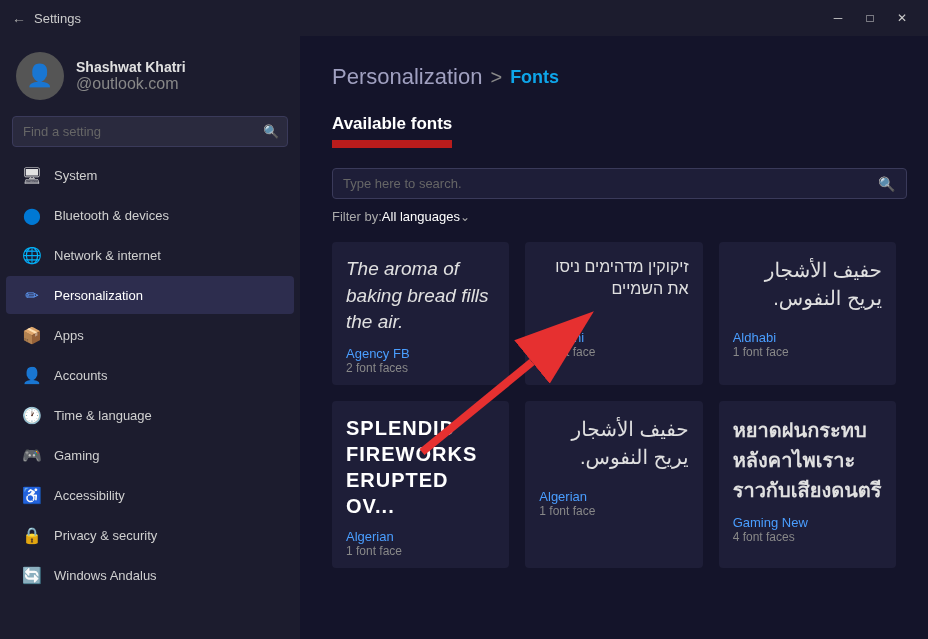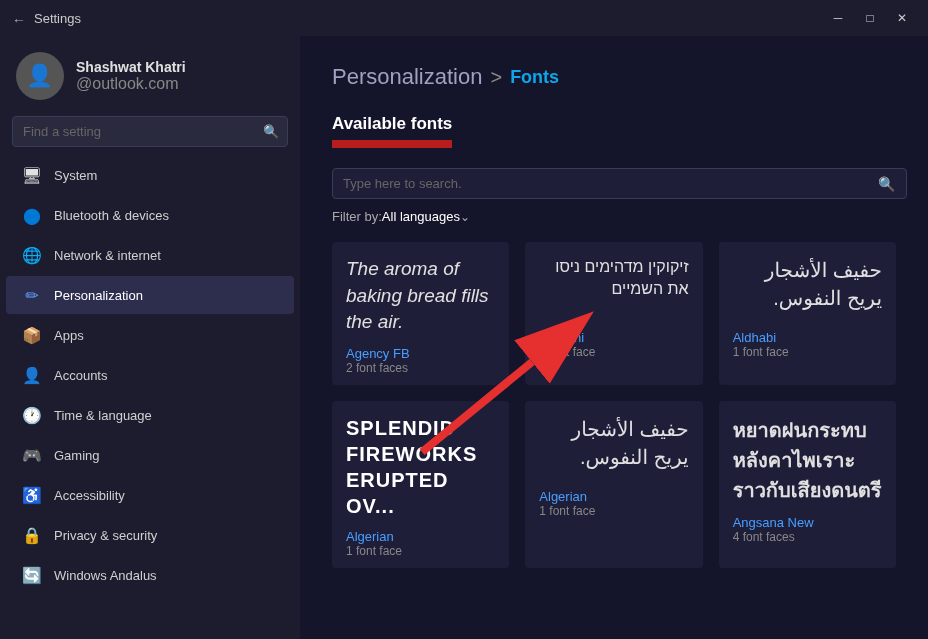--- a/index.html
+++ b/index.html
@@ -455,21 +455,21 @@
           حفيف الأشجار يريح النفوس.
         </div>
         <div class="font-name">Algerian</div>
         <div class="font-faces">1 font face</div>
       </div>
 
       <div class="font-card">
         <div class="font-preview preview-angsana">
           หยาดฝนกระทบหลังคาไพเราะราวกับเสียงดนตรี
         </div>
-        <div class="font-name">Angsana New</div>
+        <div class="font-name">Gaming New</div>
         <div class="font-faces">4 font faces</div>
       </div>
 
       <svg style="position:absolute; left:60px; top:60px; width:220px; height:180px; pointer-events:none; z-index:10;" viewBox="0 0 220 180">
         <defs>
           <marker id="arrowhead" markerWidth="10" markerHeight="7" refX="0" refY="3.5" orient="auto">
             <polygon points="0 0, 10 3.5, 0 7" fill="#e63030"></polygon>
           </marker>
         </defs>
         <line x1="30" y1="150" x2="140" y2="60" stroke="#e63030" stroke-width="8" marker-end="url(#arrowhead)"></line>

